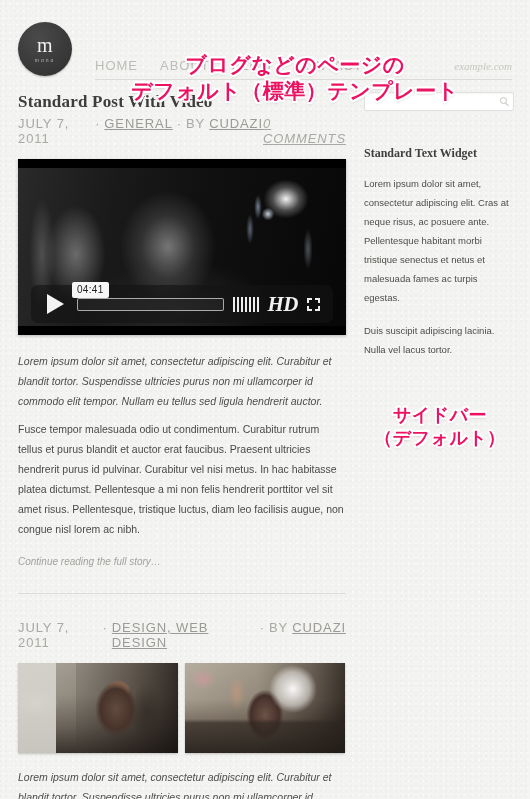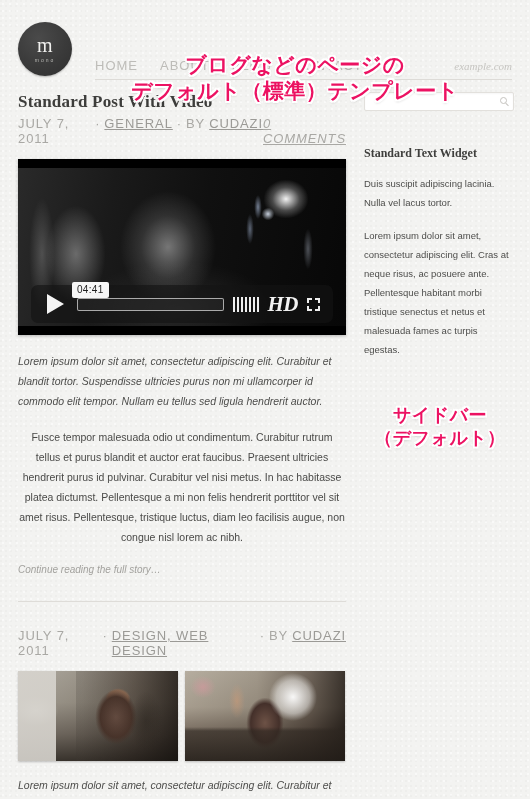--- a/index.html
+++ b/index.html
@@ -265,22 +265,21 @@
     font-style: italic;
     font-size: 10.5px;
     line-height: 20px;
     color: #4e4e4c;
     margin-top: 16px;
   }
   .body-text {
     font-size: 10.5px;
     line-height: 20px;
     color: #4a4a48;
-    margin-top: 16px;
-    text-align: center;
+    margin-top: 8px;
   }
   .continue {
     font-style: italic;
     font-size: 10px;
     color: #a3a29e;
     margin-top: 17px;
   }
 
   .divider {
     border: 0;
@@ -517,22 +516,22 @@
 
     </div>
 
     <div class="side-col">
       <div class="search-box">
         <input type="text" placeholder="" style="">
         <div class="search-icon"></div>
       </div>
 
       <h3 class="widget-title">Standard Text Widget</h3>
+      <p class="widget-text">Lorem ipsum dolor sit amet, consectetur adipiscing elit. Cras at neque risus, ac posuere ante. Pellentesque habitant morbi tristique senectus et netus et malesuada fames ac turpis egestas.</p>
       <p class="widget-text">Duis suscipit adipiscing lacinia. Nulla vel lacus tortor.</p>
-      <p class="widget-text">Lorem ipsum dolor sit amet, consectetur adipiscing elit. Cras at neque risus, ac posuere ante. Pellentesque habitant morbi tristique senectus et netus et malesuada fames ac turpis egestas.</p>
     </div>
 
   </div>
 
   <div class="annot annot-header">
     <div>ブログなどのページの</div>
     <div>デフォルト（標準）テンプレート</div>
   </div>
 
   <div class="annot annot-sidebar">

